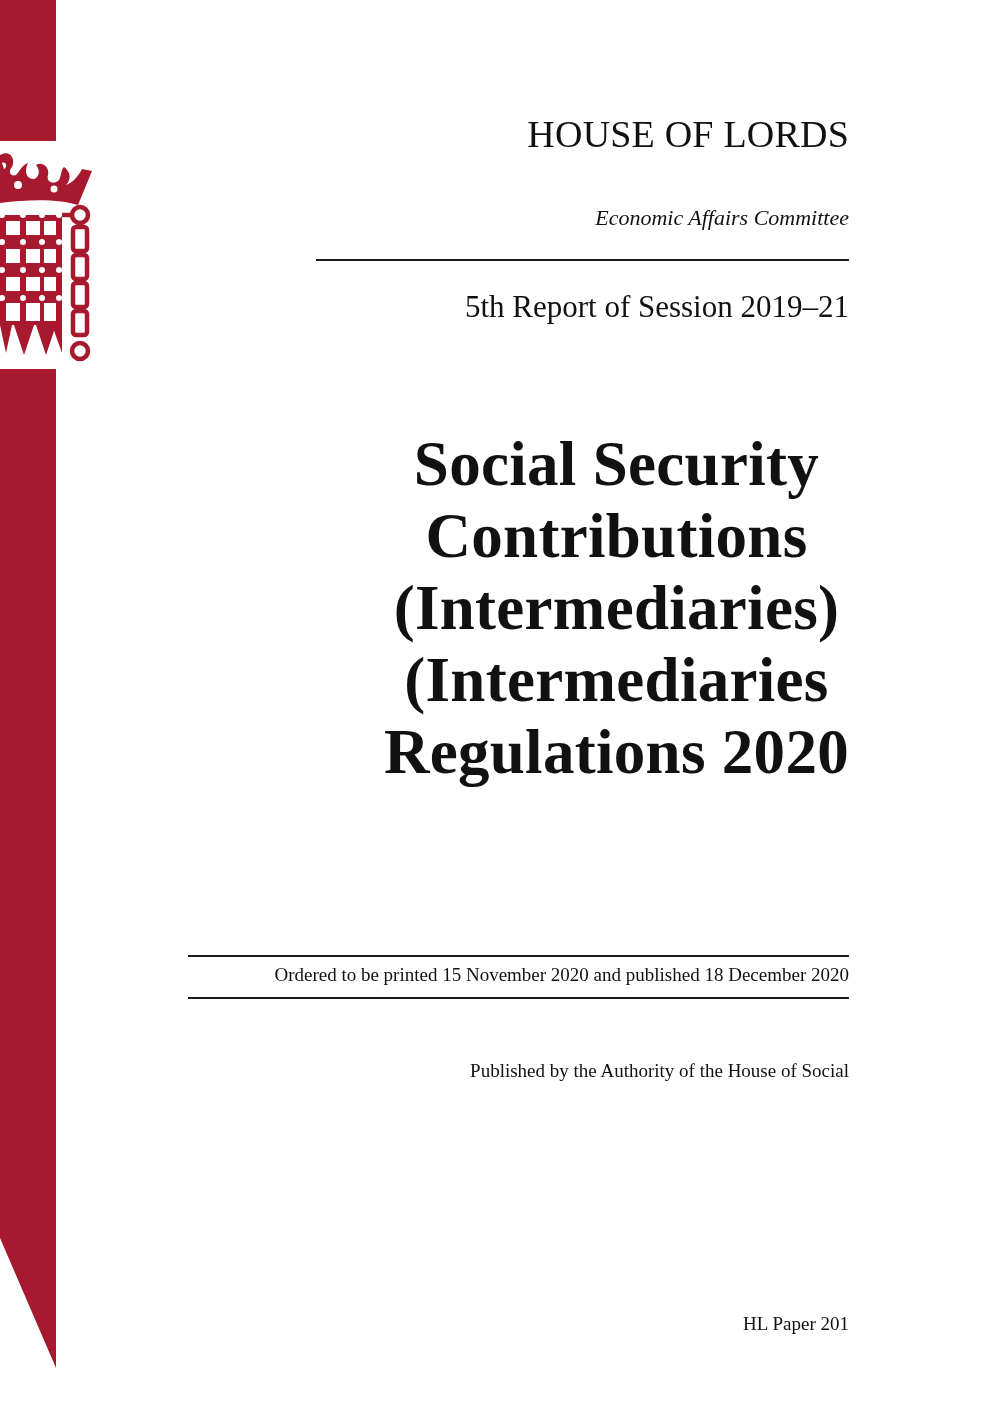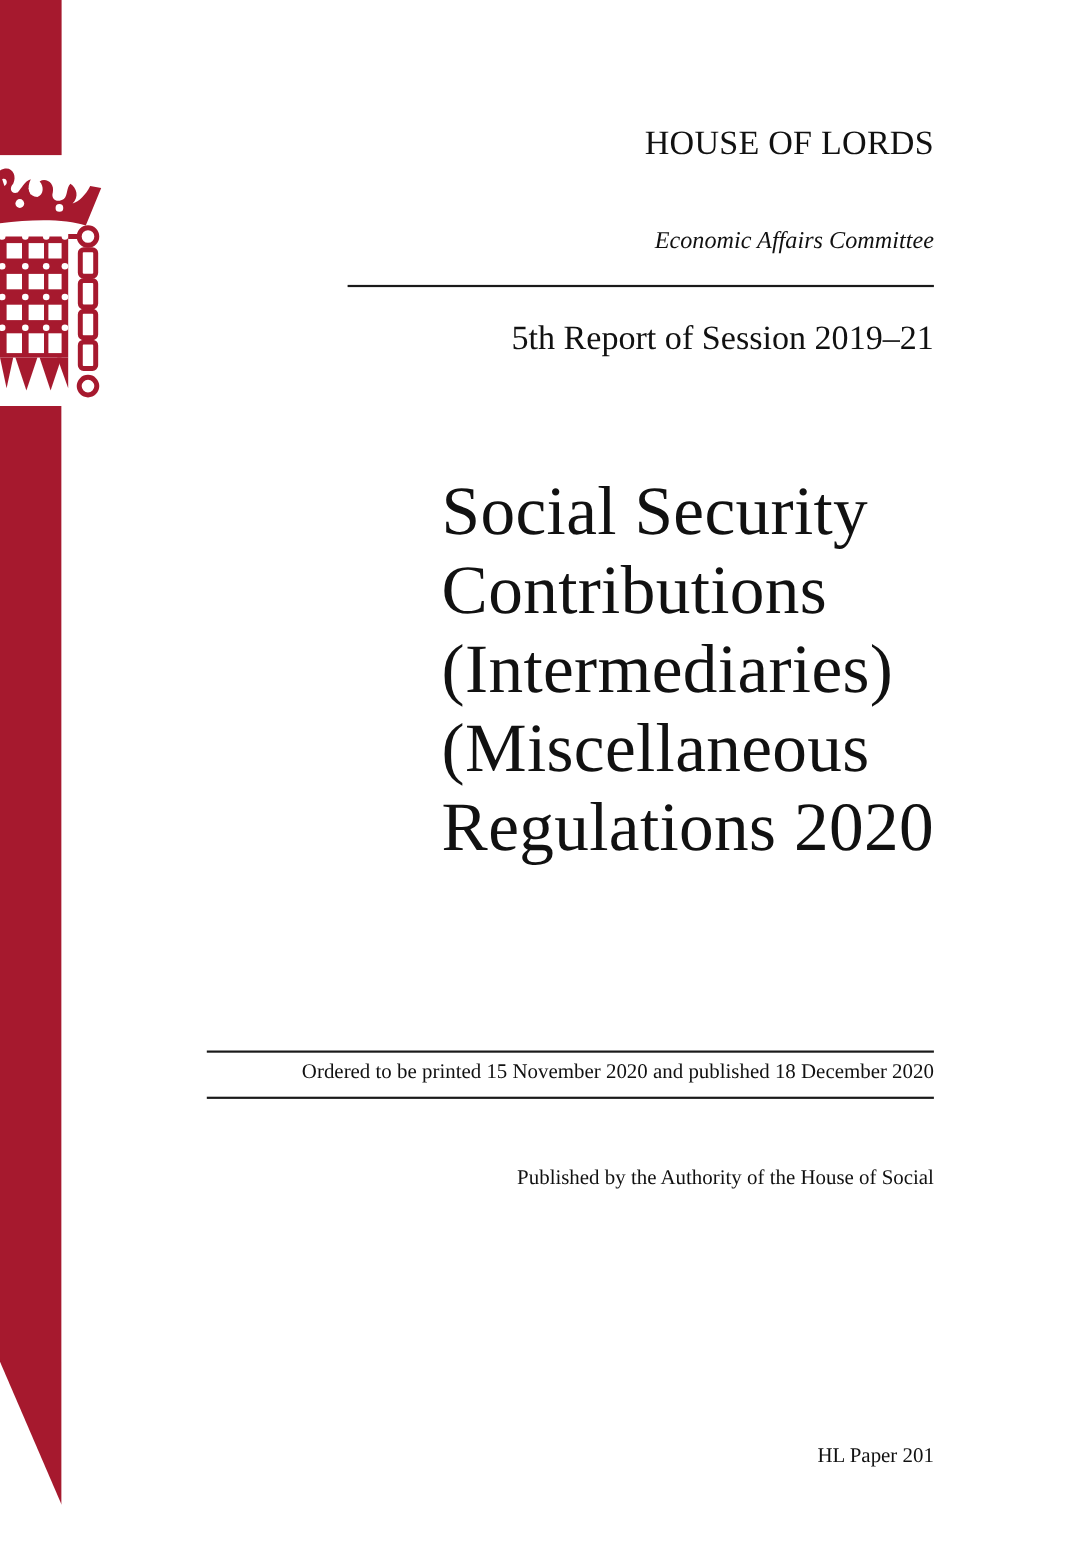--- a/index.html
+++ b/index.html
@@ -13,28 +13,28 @@
     }
     .band-bottom {
       position: absolute; left: 0; top: 369px; width: 56px; height: 1000px;
     }
     .logo {
       position: absolute; left: 0; top: 141px; width: 100px; height: 228px;
     }
     .right-col {
       position: absolute; right: 142px; text-align: right; white-space: nowrap;
     }
-    .house { top: 112px; font-size: 31px; letter-spacing: 0.2px; }
+    .house { top: 112px; font-size: 38px; letter-spacing: 0.2px; }
     .committee { top: 205px; font-size: 22px; font-style: italic; }
     .rule { position: absolute; background: #1a1a1a; height: 2px; }
     .rule-1 { left: 316px; width: 533px; top: 259px; }
     .session { top: 289px; font-size: 31px; }
     .title {
-      position: absolute; right: 142px; top: 428px; text-align: left;
-      font-size: 63px; font-weight: normal; line-height: 72px; letter-spacing: 0.3px;
+      position: absolute; right: 142px; top: 428px; text-align: center;
+      font-size: 63px; font-weight: bold; line-height: 72px; letter-spacing: 0.3px;
     }
     .title div { white-space: nowrap; }
     .rule-2 { left: 188px; width: 661px; top: 955px; height: 1.5px; }
     .rule-3 { left: 188px; width: 661px; top: 997px; height: 1.5px; }
     .ordered { top: 964px; font-size: 19px; }
     .published { top: 1060px; font-size: 19px; }
     .paper { top: 1293px; font-size: 19px; margin-top: 20px; }
   </style>
 </head>
 <body>
@@ -107,21 +107,21 @@
 
 <div class="right-col house">HOUSE OF LORDS</div>
 <div class="right-col committee">Economic Affairs Committee</div>
 <div class="rule rule-1"></div>
 <div class="right-col session">5th Report of Session 2019–21</div>
 
 <div class="title">
   <div>Social Security</div>
   <div>Contributions</div>
   <div>(Intermediaries)</div>
-  <div>(Miscellaneous</div>
+  <div>(Intermediaries</div>
   <div>Regulations 2020</div>
 </div>
 
 <div class="rule rule-2"></div>
 <div class="right-col ordered">Ordered to be printed 15 November 2020 and published 18 December 2020</div>
 <div class="rule rule-3"></div>
 
 <div class="right-col published">Published by the Authority of the House of Social</div>
 <div class="right-col paper">HL Paper 201</div>
 

